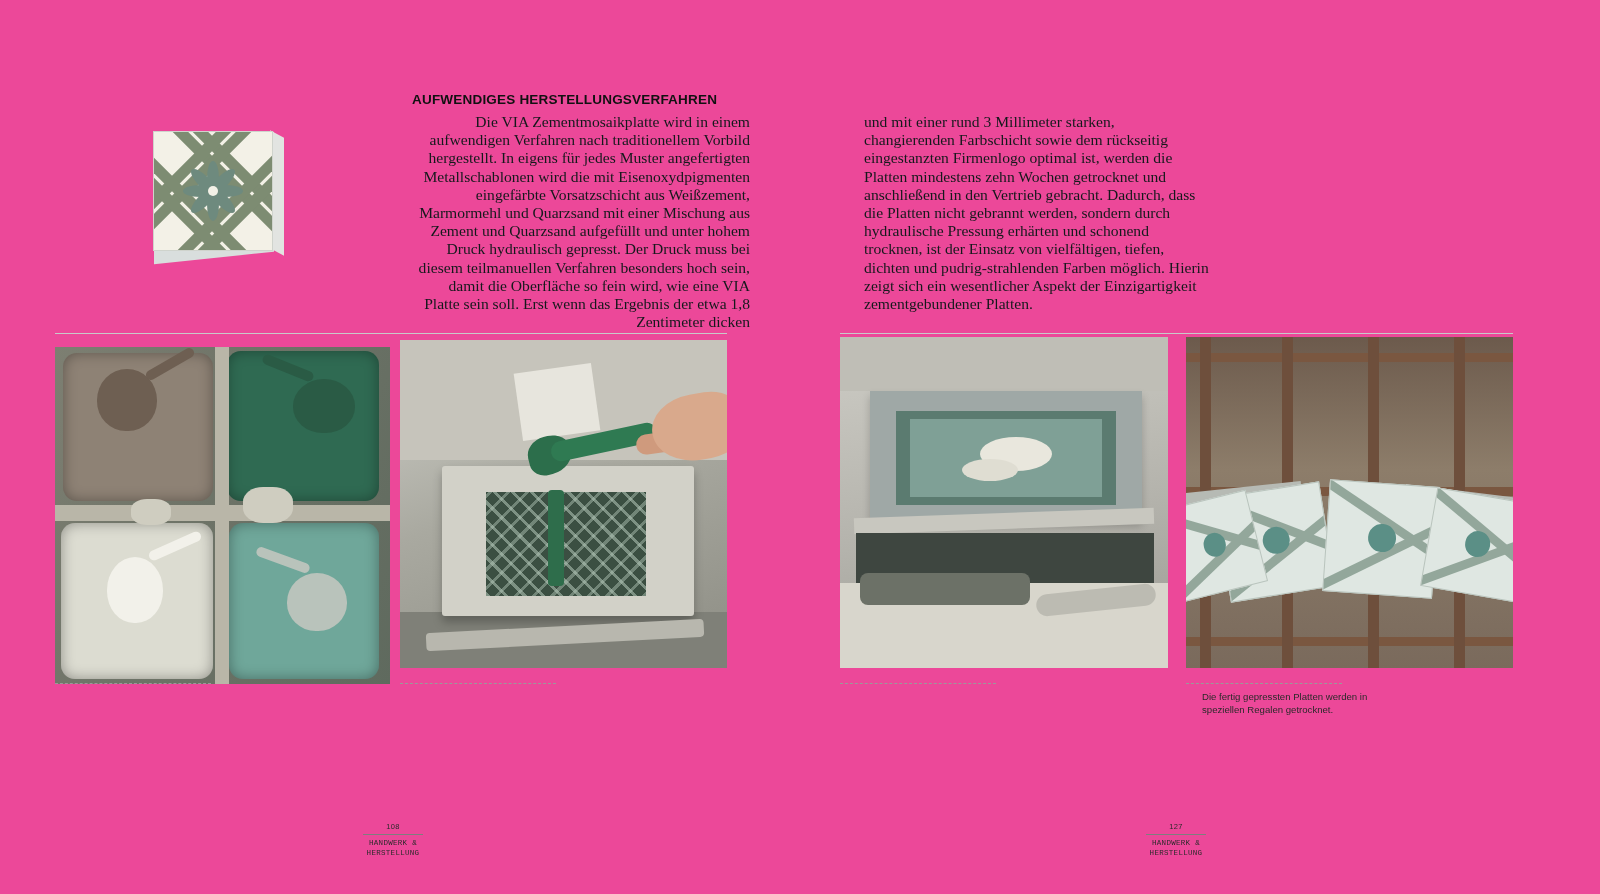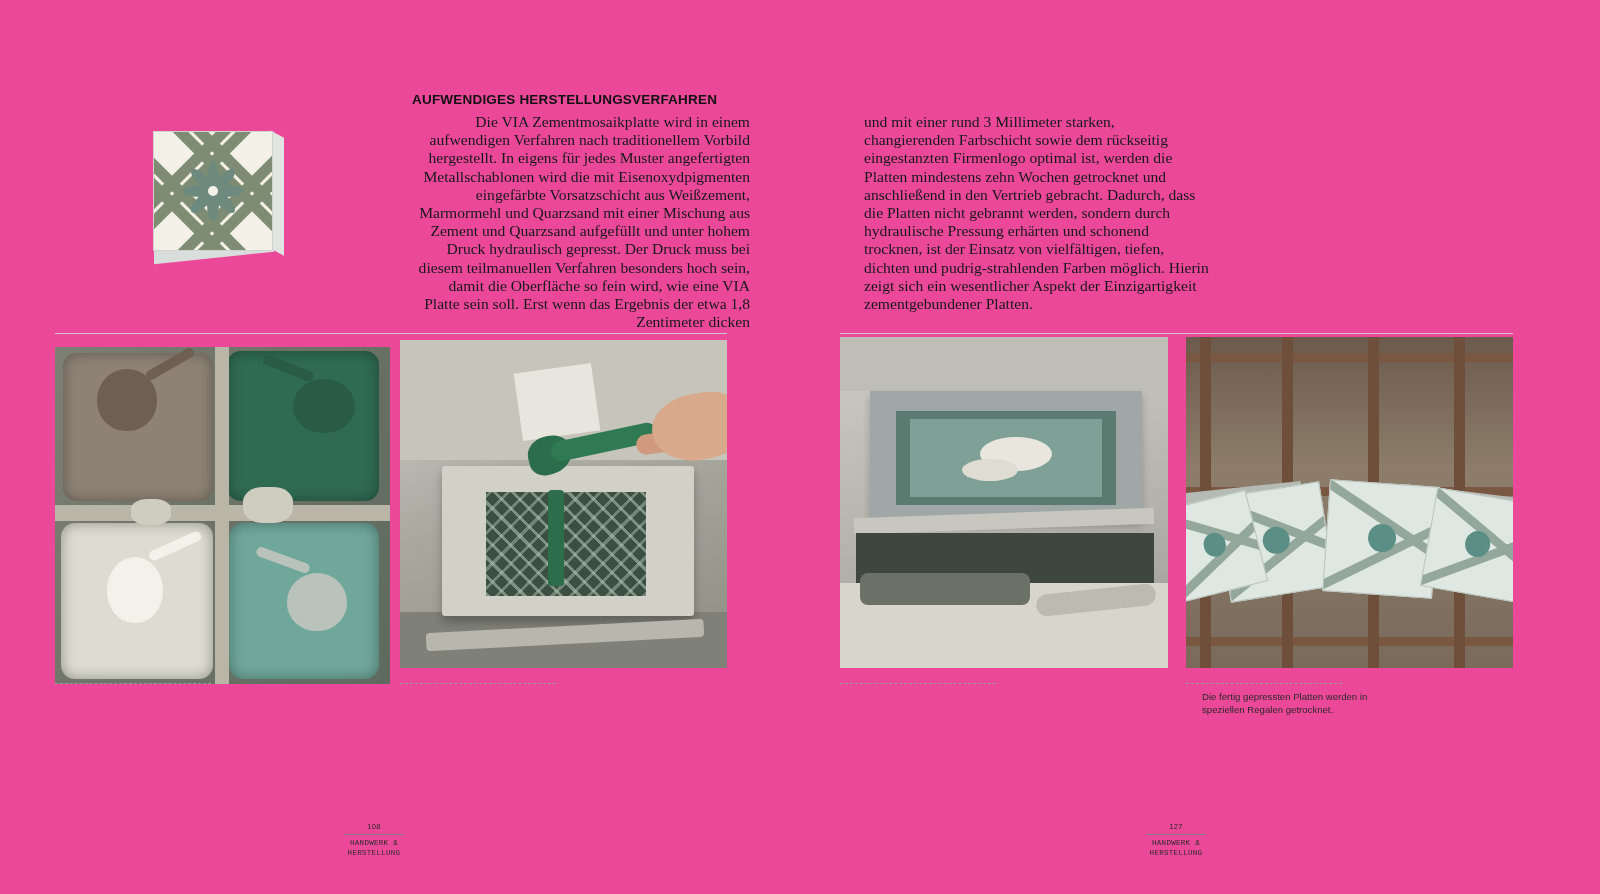--- a/index.html
+++ b/index.html
@@ -395,21 +395,21 @@
     <div class="tile" style="left:-16px; top:162px; width:86px; height:92px; transform:rotate(-14deg);">
       <div class="x1"></div>
         <div class="x2"></div>
         <div class="dot"></div>
     </div>
     <div class="rackv" style="left:14px; height:150px;"></div>
   </div>
   <div class="cap" style="left:1186px; top:690px; width:170px; white-space:pre-line;margin-left:16px;">Die fertig gepressten Platten werden in speziellen Regalen getrocknet.</div>
   <div class="rule" style="left:1186px; top:683px; width:156px; background:transparent; border-top:1px dashed #9a9a9a;"></div>
 
-  <div class="folio" style="left:344px; top:822px;">
+  <div class="folio" style="left:363px; top:822px;">
     <span class="num">108</span>
     <div class="line"></div>
     <span class="sub" style="white-space:pre-line;">Handwerk &amp;
 Herstellung</span>
   </div>
   <div class="folio" style="left:1146px; top:822px;">
     <span class="num">127</span>
     <div class="line"></div>
     <span class="sub" style="white-space:pre-line;">Handwerk &amp;
 Herstellung</span>

